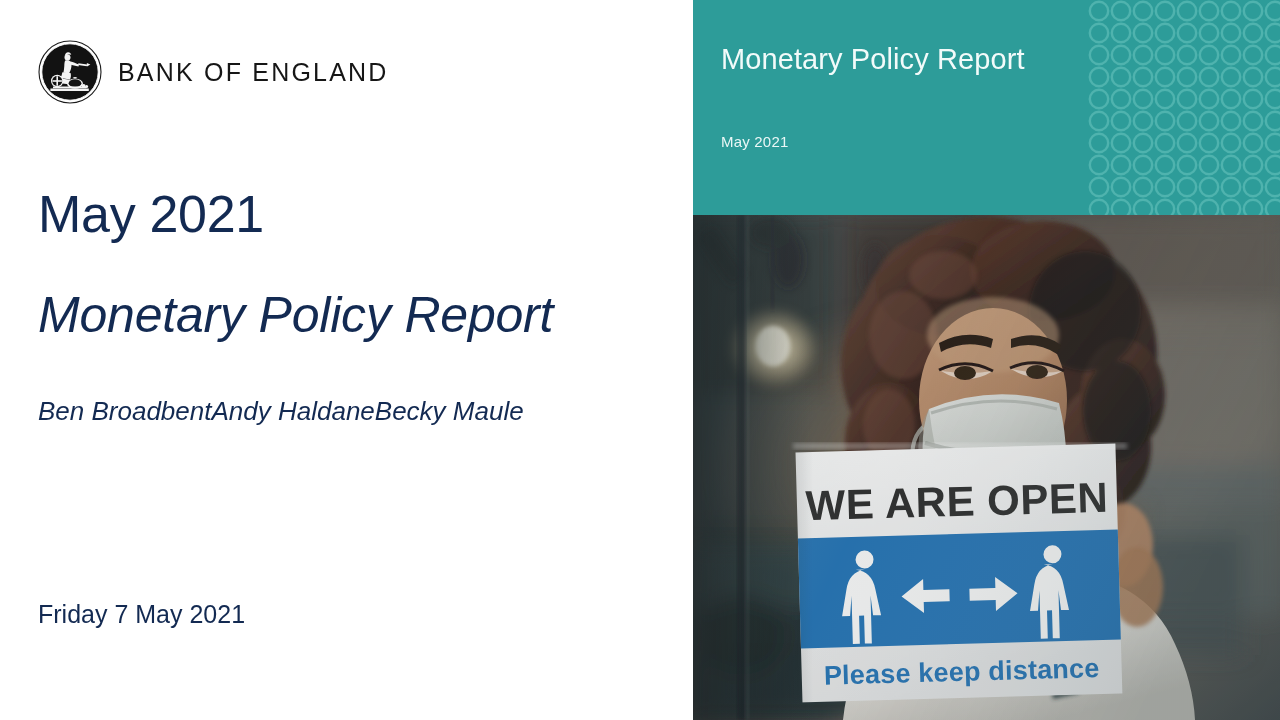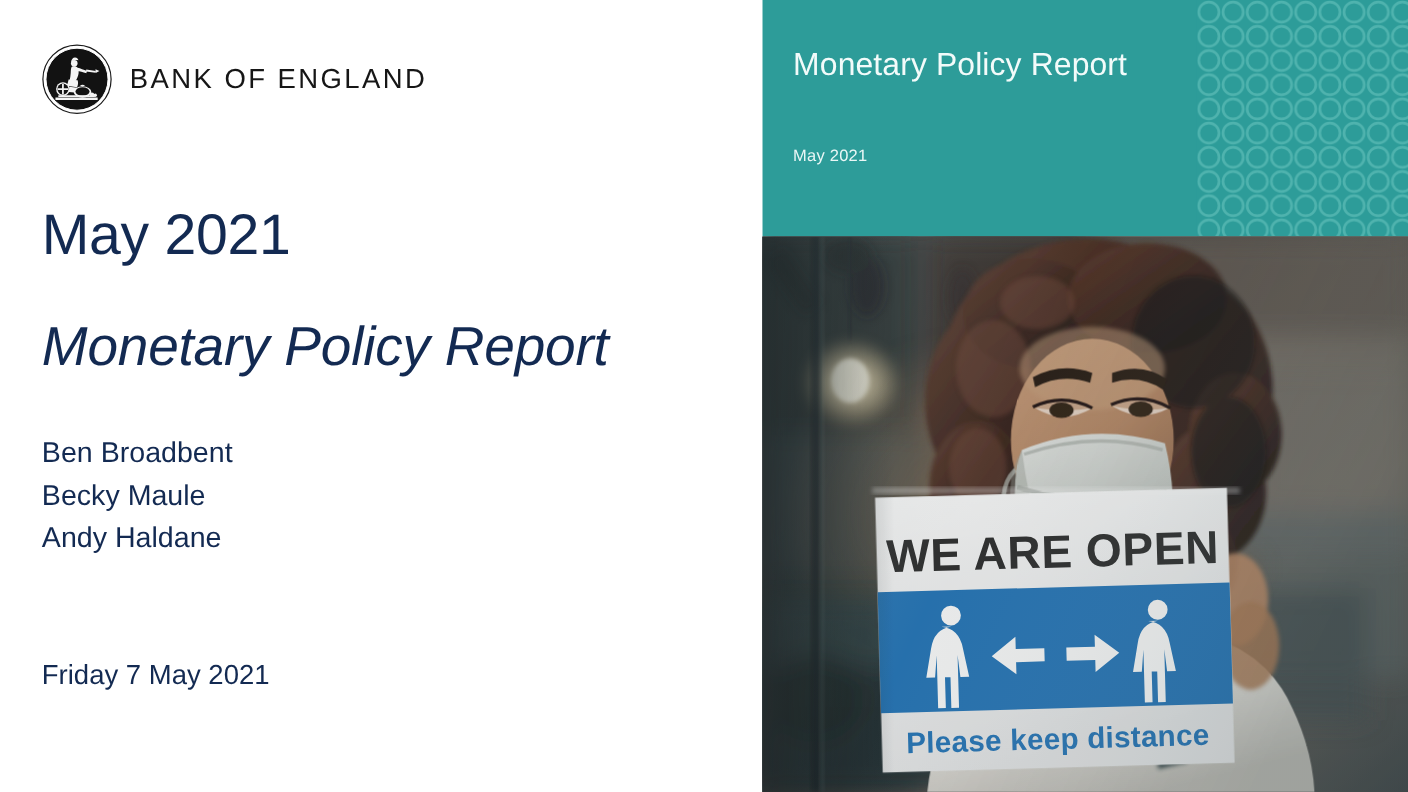--- a/index.html
+++ b/index.html
@@ -81,21 +81,22 @@
     line-height: 1;
     white-space: nowrap;
   }
 
   
   .speakers {
     position: absolute;
     left: 38px;
     top: 392px;
     display: flex;
-    flex-direction: column;
+    flex-direction: row;
+    font-style: italic;
   }
   .speaker {
     font-size: 26px;
     font-weight: 400;
     color: #132a52;
     line-height: 38.5px;
     white-space: nowrap;
   }
 
   
@@ -217,22 +218,22 @@
       </svg>
       <div class="logo-wordmark">BANK OF ENGLAND</div>
     </div>
 
     <div class="title-month">May 2021</div>
 
     <div class="title-report">Monetary Policy Report</div>
 
     <div class="speakers">
       <div class="speaker">Ben Broadbent</div>
+      <div class="speaker">Andy Haldane</div>
       <div class="speaker">Becky Maule</div>
-      <div class="speaker">Andy Haldane</div>
     </div>
 
     <div class="date-line">Friday 7 May 2021</div>
   </div>
 
   <div class="right-panel">
 
     <div class="cover-header">
 
       <svg class="cover-pattern" viewBox="0 0 192 215" preserveAspectRatio="none">

